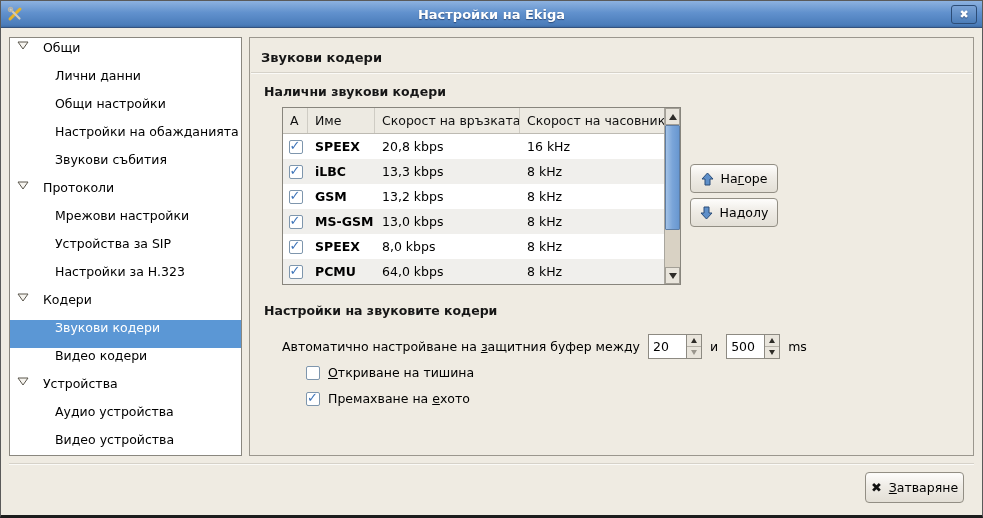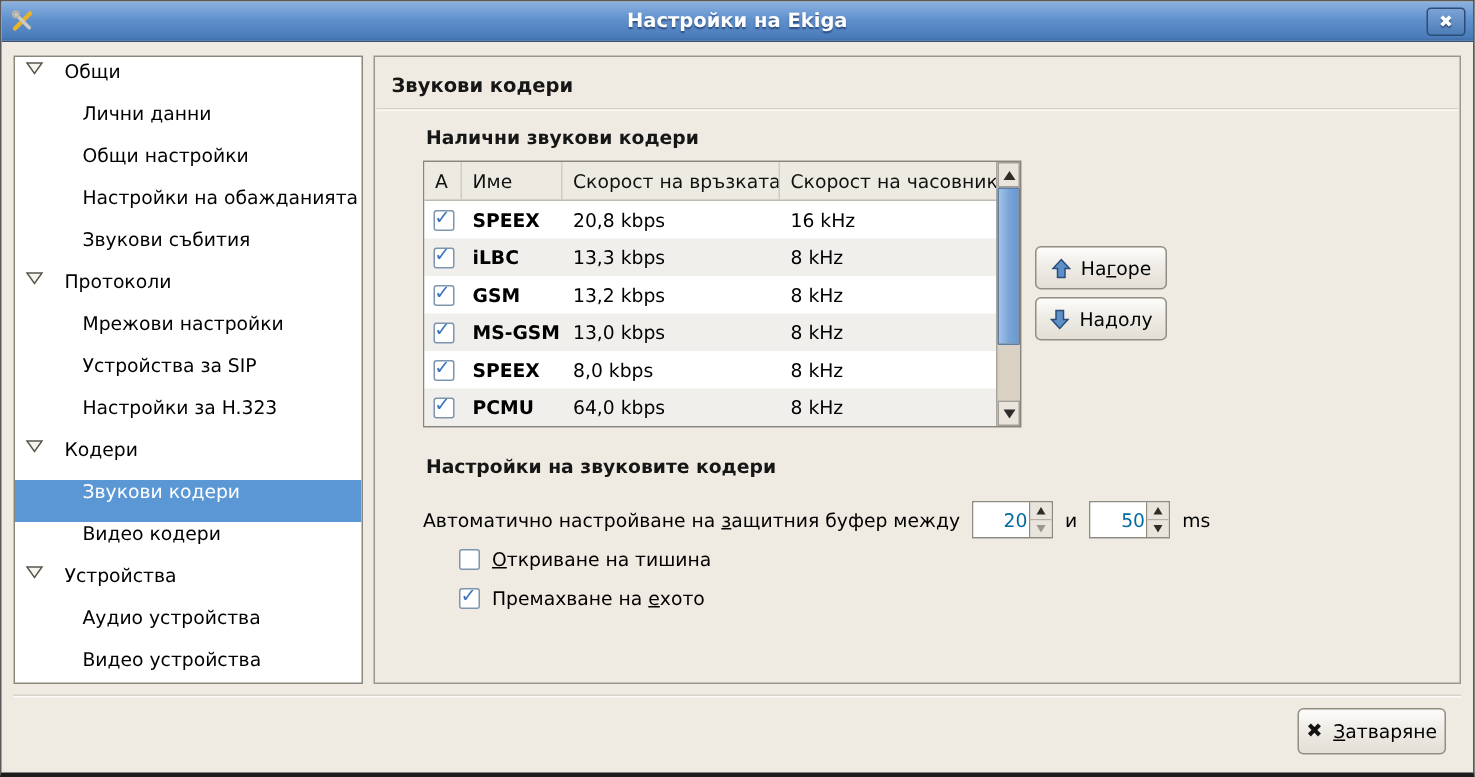--- a/index.html
+++ b/index.html
@@ -50,21 +50,21 @@
   .tree-row .expander { width:12px; height:10px; margin-left:7px; display:flex; }
   .tree-row .lbl { margin-left:14px; white-space:nowrap; }
   .tree-row.child .lbl { margin-left:45px; }
   .tree-row.selected { background:#5b97d5; }
   .tree-row.selected .lbl { color:#fff; }
 
   
   .panel-title { position:absolute; left:11px; top:12px; font-size:13px; font-weight:bold; color:#161616; }
   .panel-title-sep { position:absolute; left:1px; right:1px; top:34px; height:2px;
     border-top:1px solid #d6d2c9; border-bottom:1px solid #fbfaf7; }
-  .section-label { position:absolute; left:14px; font-size:12.5px; font-weight:bold; color:#161616; white-space:nowrap;margin-left:20px; }
+  .section-label { position:absolute; left:14px; font-size:12.5px; font-weight:bold; color:#161616; white-space:nowrap; }
 
   
   .table-wrap { position:absolute; left:32px; top:69px; width:399px; height:178px;
     border:1px solid #88857d; background:#fff; display:flex; }
   .table-main { width:381px; display:flex; flex-direction:column; }
   .thead { display:flex; height:26px; background:#edeae2; border-bottom:1px solid #bdbab2; flex:none; }
   .th { font-size:12.5px; color:#111; padding:5px 0 0 7px; border-right:1px solid #cfccc4; white-space:nowrap; overflow:hidden; }
   .th:last-child { border-right:none; }
   .col-a { width:25px; flex:none; }
   .col-name { width:67px; flex:none; }
@@ -97,21 +97,21 @@
     background:linear-gradient(#fefdfc,#efece6 45%,#e3dfd6);
     border:1px solid #928e84; border-radius:4px;
     display:flex; align-items:center; justify-content:center; gap:7px;
     font-size:12.5px; color:#000; box-shadow:0 1px 0 #fbfaf7 inset; }
   .push-btn.up { top:126px; } .push-btn.down { top:160px; }
   .mn { text-decoration:underline; }
 
   
   .jitter-row { position:absolute; left:32px; top:295px; height:26px; display:flex; align-items:center; gap:8px; font-size:12.5px; }
   .spinbox { width:54px; height:25px; border:1px solid #8d8a82; background:#fff; display:flex; }
-  .spinbox input { width:37px; border:none; outline:none; font-family:"DejaVu Sans",sans-serif; font-size:12.5px; padding-left:20px; background:#fff; color:#0369a1; }
+  .spinbox input { width:37px; border:none; outline:none; font-family:"DejaVu Sans",sans-serif; font-size:12.5px; padding-left:4px; background:#fff; color:#000000; }
   .spin-btns { width:15px; border-left:1px solid #8d8a82; display:flex; flex-direction:column; }
   .spin-up,.spin-dn { flex:1; background:#e9e5dc; display:flex; align-items:center; justify-content:center; }
   .spin-up { border-bottom:1px solid #b5b1a8; }
   .tri-up { width:0;height:0;border-left:3.5px solid transparent;border-right:3.5px solid transparent;border-bottom:5px solid #2e2c28; }
   .tri-dn { width:0;height:0;border-left:3.5px solid transparent;border-right:3.5px solid transparent;border-top:5px solid #2e2c28; }
   .tri-dn.dim { border-top-color:#9a968d; }
 
   .check-row { position:absolute; left:33px; display:flex; align-items:center; gap:8px; font-size:12.5px;padding-left:23px; }
   .check-row.first { top:327px; } .check-row.second { top:353px; }
 

